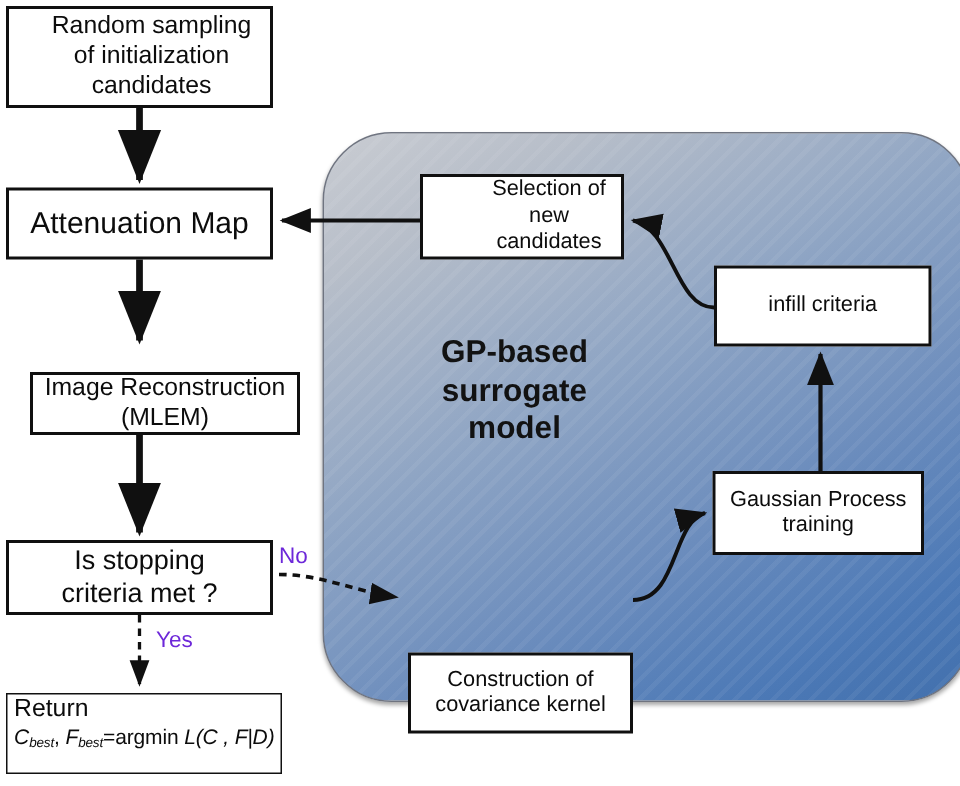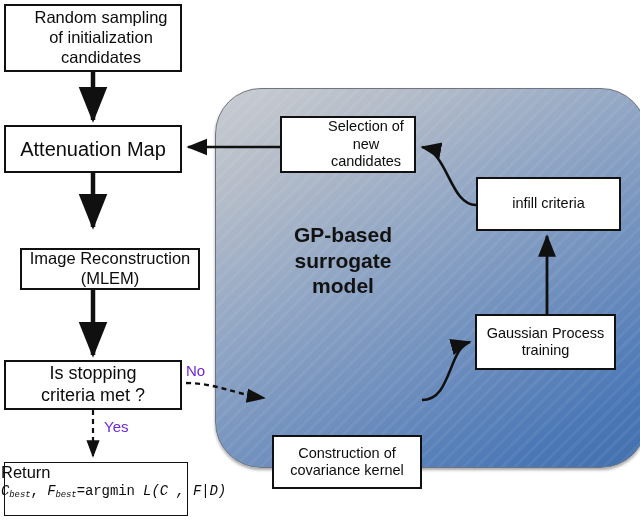--- a/index.html
+++ b/index.html
@@ -76,21 +76,21 @@
 
   
   .return-stack {
     display: block;
     text-align: left;
     padding: 1px 4px 0 5px;
     width: 100%;
   }
   .return-title { font-size: 16.5px; line-height: 1.05; }
   .return-formula {
-    font-family: Liberation Mono, monospace;
+    font-family: Liberation Sans, sans-serif;
     font-size: 14px;
     white-space: nowrap;
     letter-spacing: -0.1px;
     margin-top: 2px;
   }
   .return-formula .sub {
     font-size: 9px;
     vertical-align: -2px;
     font-style: italic;
   }

